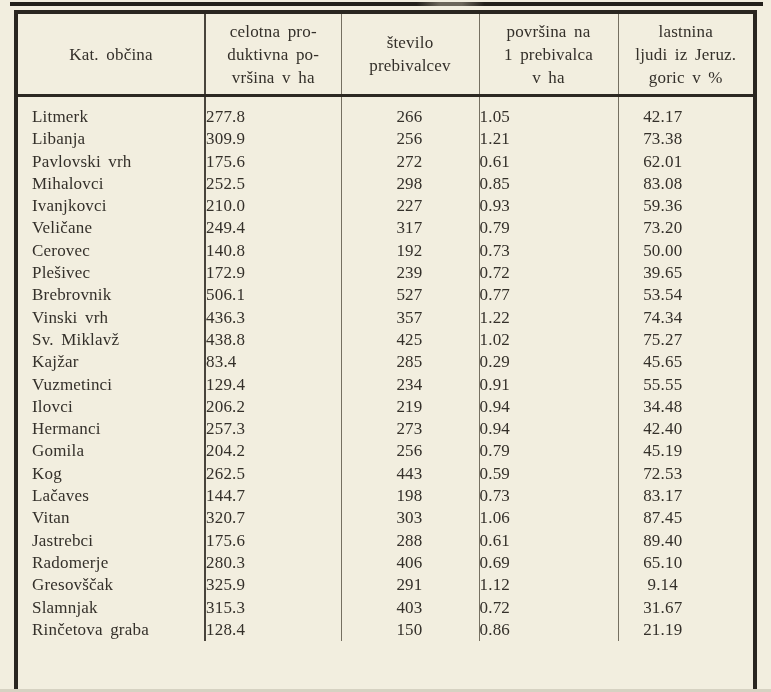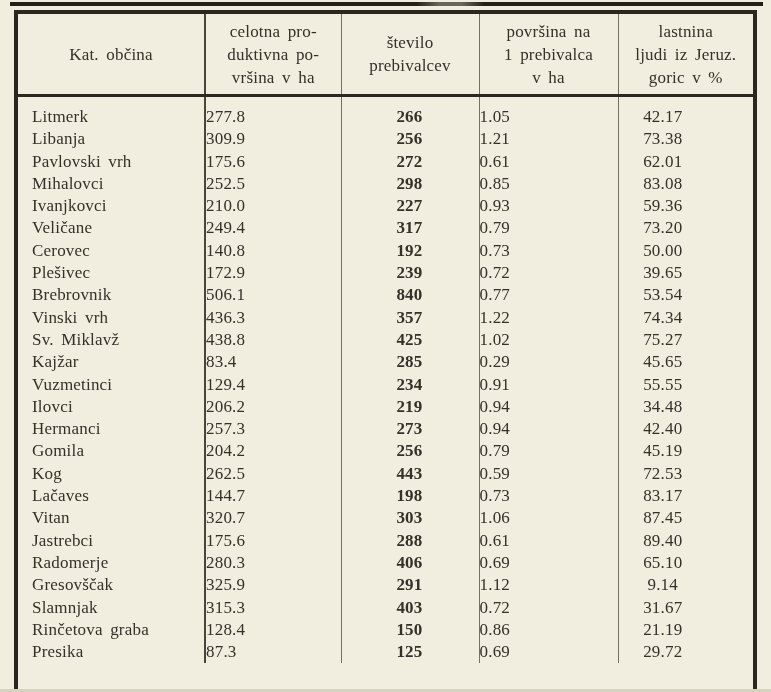--- a/index.html
+++ b/index.html
@@ -73,21 +73,21 @@
   }
   tbody tr:first-child td { padding-top: 9px; }
 
   
   .c1 { border-left: 2px solid #49443c; text-align: center; }
   .c2, .c3, .c4 { border-left: 1px solid #756f61; }
 
   
   td.c0 { text-align: left;  padding-left: 14px; }
   td.c1 { text-align: left; padding-right: 48px; }
-  td.c2 { text-align: right; padding-right: 56px; font-weight: bold; }
+  td.c2 { text-align: right; padding-right: 56px; }
   td.c3 { text-align: left; padding-right: 51px; }
   td.c4 { text-align: center; padding-right: 46px; }
 
   .bottom-cut {
     position: absolute;
     left: 0;
     bottom: 0;
     width: 771px;
     height: 3px;
     background: #d6d2c2;
@@ -177,21 +177,21 @@
           <tr>
             <td class="c0">Plešivec</td>
             <td class="c1">172.9</td>
             <td class="c2">239</td>
             <td class="c3">0.72</td>
             <td class="c4">39.65</td>
           </tr>
           <tr>
             <td class="c0">Brebrovnik</td>
             <td class="c1">506.1</td>
-            <td class="c2">840</td>
+            <td class="c2">527</td>
             <td class="c3">0.77</td>
             <td class="c4">53.54</td>
           </tr>
           <tr>
             <td class="c0">Vinski vrh</td>
             <td class="c1">436.3</td>
             <td class="c2">357</td>
             <td class="c3">1.22</td>
             <td class="c4">74.34</td>
           </tr>
@@ -286,25 +286,18 @@
             <td class="c3">0.72</td>
             <td class="c4">31.67</td>
           </tr>
           <tr>
             <td class="c0">Rinčetova graba</td>
             <td class="c1">128.4</td>
             <td class="c2">150</td>
             <td class="c3">0.86</td>
             <td class="c4">21.19</td>
           </tr>
-          <tr>
-            <td class="c0">Presika</td>
-            <td class="c1">87.3</td>
-            <td class="c2">125</td>
-            <td class="c3">0.69</td>
-            <td class="c4">29.72</td>
-          </tr>
         </tbody>
     </table>
   </div>
 
   <div class="bottom-cut"></div>
 </div>
 
 </body></html>

